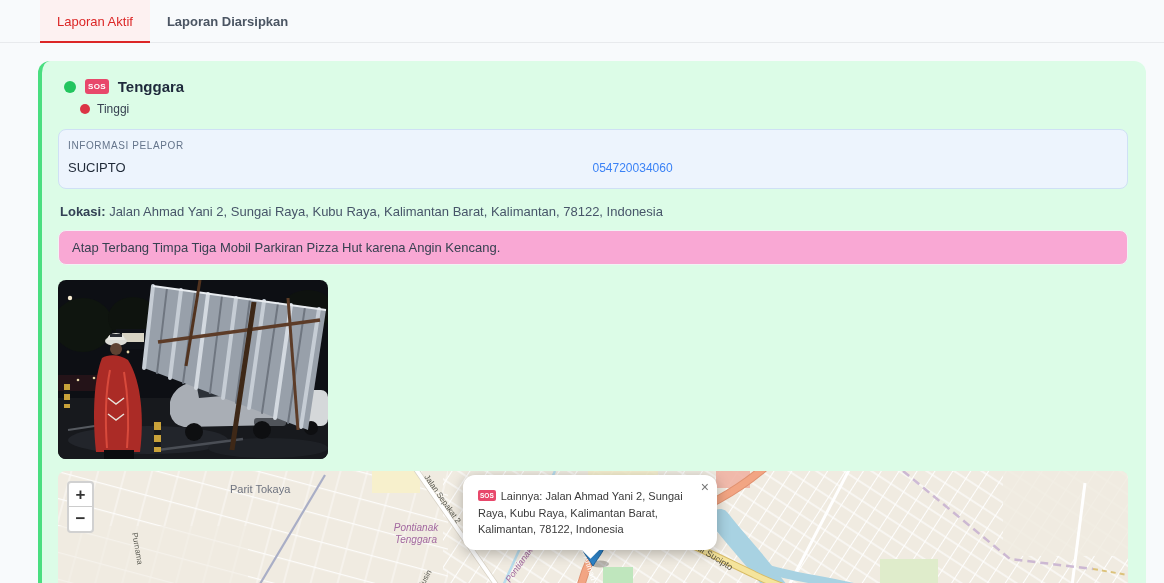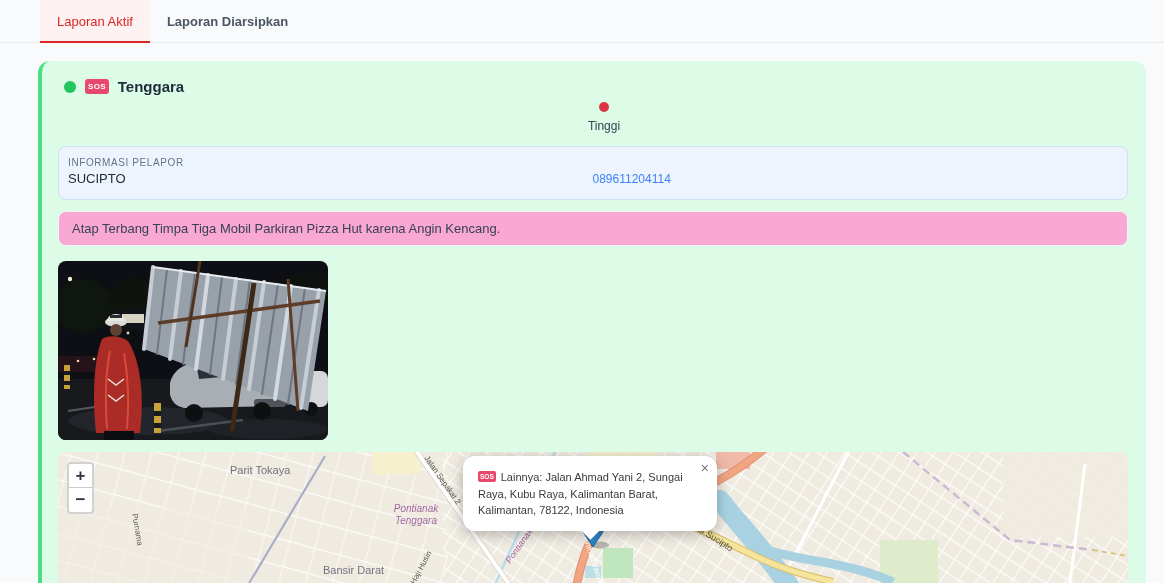--- a/index.html
+++ b/index.html
@@ -14,28 +14,28 @@
   .tab.inactive { color:#4b5563;font-weight:bold; }
 
   
   .card { margin:18px 18px 0 38px; background:#dcfce7; border-left:4px solid #4ade80;
           border-radius:12px; padding:17px 18px 18px 16px; min-height:560px; }
   .card-head { display:flex; align-items:center; gap:9px; padding-left:6px; }
   .dot-green { width:12px; height:12px; border-radius:50%; background:#22c55e; }
   .sos-badge { background:#e8486b; color:#fff; font-size:8px; font-weight:bold;
                padding:3px 3px; border-radius:3px; letter-spacing:.3px; }
   .card-title { font-size:15px; font-weight:bold; color:#1e293b; }
-  .priority-row { display:flex; align-items:center; gap:7px; margin:7px 0 0 22px;flex-direction:column; }
+  .priority-row { display:flex; align-items:center; gap:7px; margin:7px 0 0 22px; }
   .dot-red { width:10px; height:10px; border-radius:50%; background:#db3445; }
   .priority-label { font-size:12px; color:#374151; }
 
   .info-box { margin-top:13px; background:#edf4fd; border:1px solid #cfe0f5;
               border-radius:8px; padding:10px 10px 13px 9px; }
   .info-label { font-size:10px; font-weight:normal; color:#64748b; letter-spacing:.6px; }
-  .info-row { display:grid; grid-template-columns:1fr 1fr; margin-top:3px; align-items:center; }
+  .info-row { display:grid; grid-template-columns:1fr 1fr; margin-top:9px; align-items:center; }
   .reporter-name { font-size:13px; color:#1f2937; }
   .reporter-phone { font-size:12px; color:#3b82f6; cursor:pointer; }
 
   .lokasi { margin:15px 0 0 2px; font-size:13px; color:#475569; }
   .lokasi b { color:#334155; }
 
   .desc-box { margin-top:11px; background:#f9a8d4; border:1px solid #f1f3f5;
               border-radius:8px; padding:9px 13px; font-size:13px; color:#374151; }
 
   .photo { margin-top:15px; width:270px; height:179px; border-radius:8px;
@@ -81,24 +81,28 @@
 
   <div class="priority-row">
     <span class="dot-red"></span>
     <span class="priority-label">Tinggi</span>
   </div>
 
   <div class="info-box">
     <div class="info-label">INFORMASI PELAPOR</div>
     <div class="info-row">
       <span class="reporter-name">SUCIPTO</span>
-      <span class="reporter-phone">089611204114</span>
+      <span class="reporter-phone">054720034060</span>
     </div>
   </div>
 
+  <div class="lokasi">
+    <b>Lokasi:</b>
+    <span>Jalan Ahmad Yani 2, Sungai Raya, Kubu Raya, Kalimantan Barat, Kalimantan, 78122, Indonesia</span>
+  </div>
 
   <div class="desc-box">Atap Terbang Timpa Tiga Mobil Parkiran Pizza Hut karena Angin Kencang.</div>
 
   <div class="photo">
     <svg width="270" height="179" viewBox="0 0 270 179">
 
       <rect x="0" y="0" width="270" height="179" fill="#0d0f14"></rect>
 
       <ellipse cx="25" cy="45" rx="30" ry="27" fill="#0f150f"></ellipse>
       <ellipse cx="75" cy="38" rx="25" ry="21" fill="#0e130e"></ellipse>

